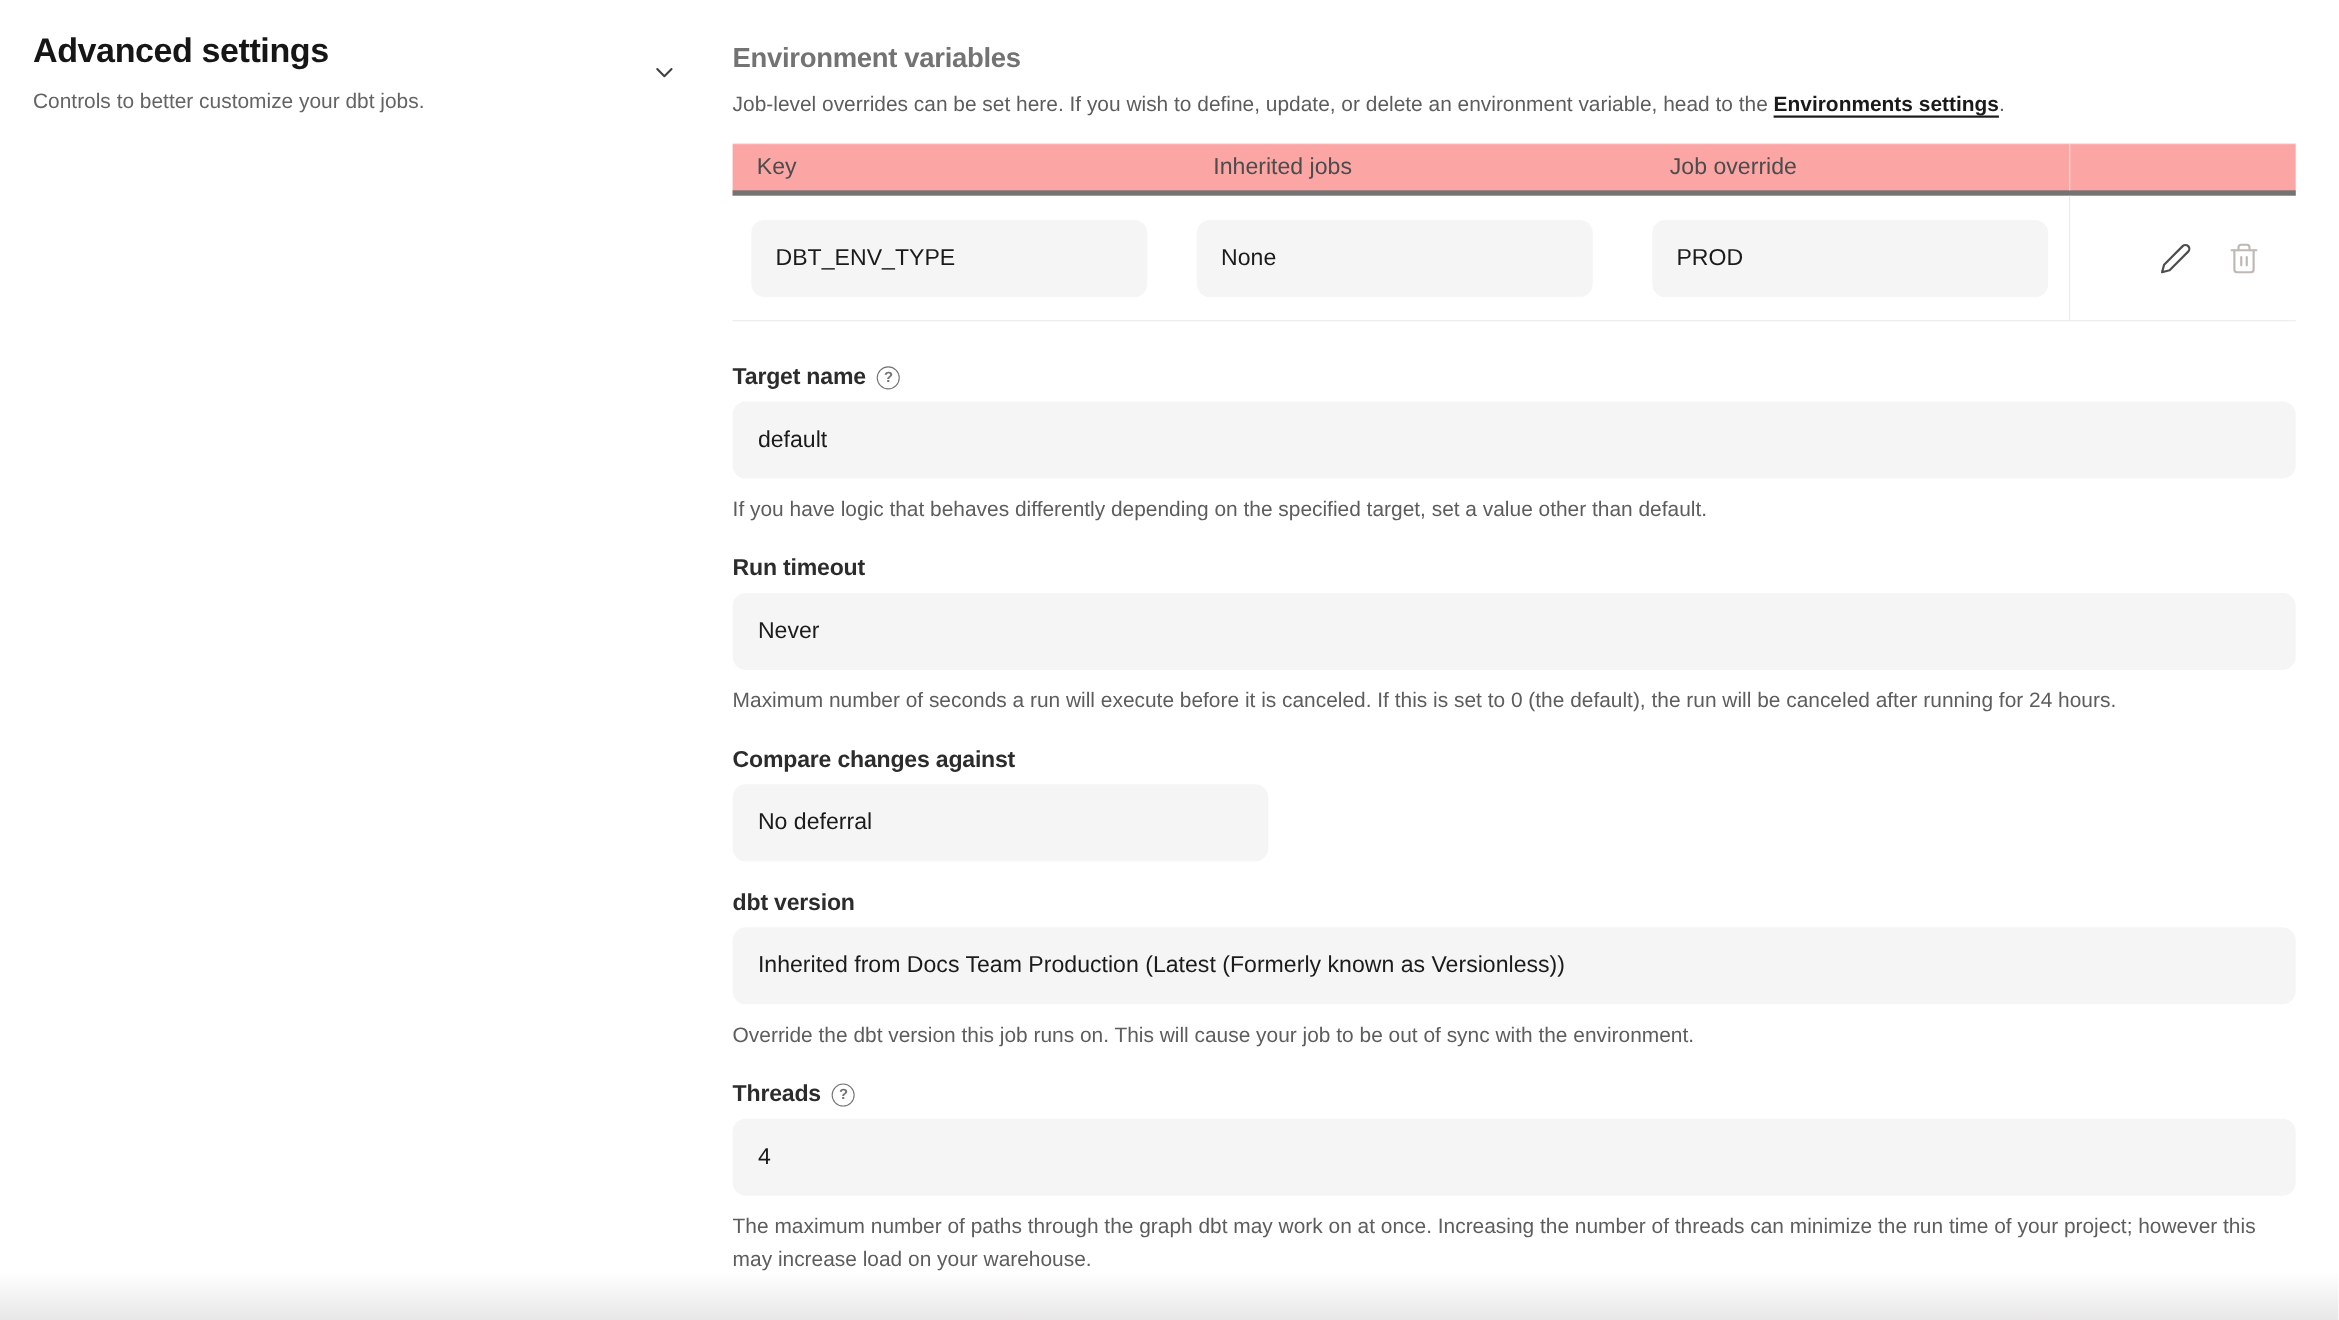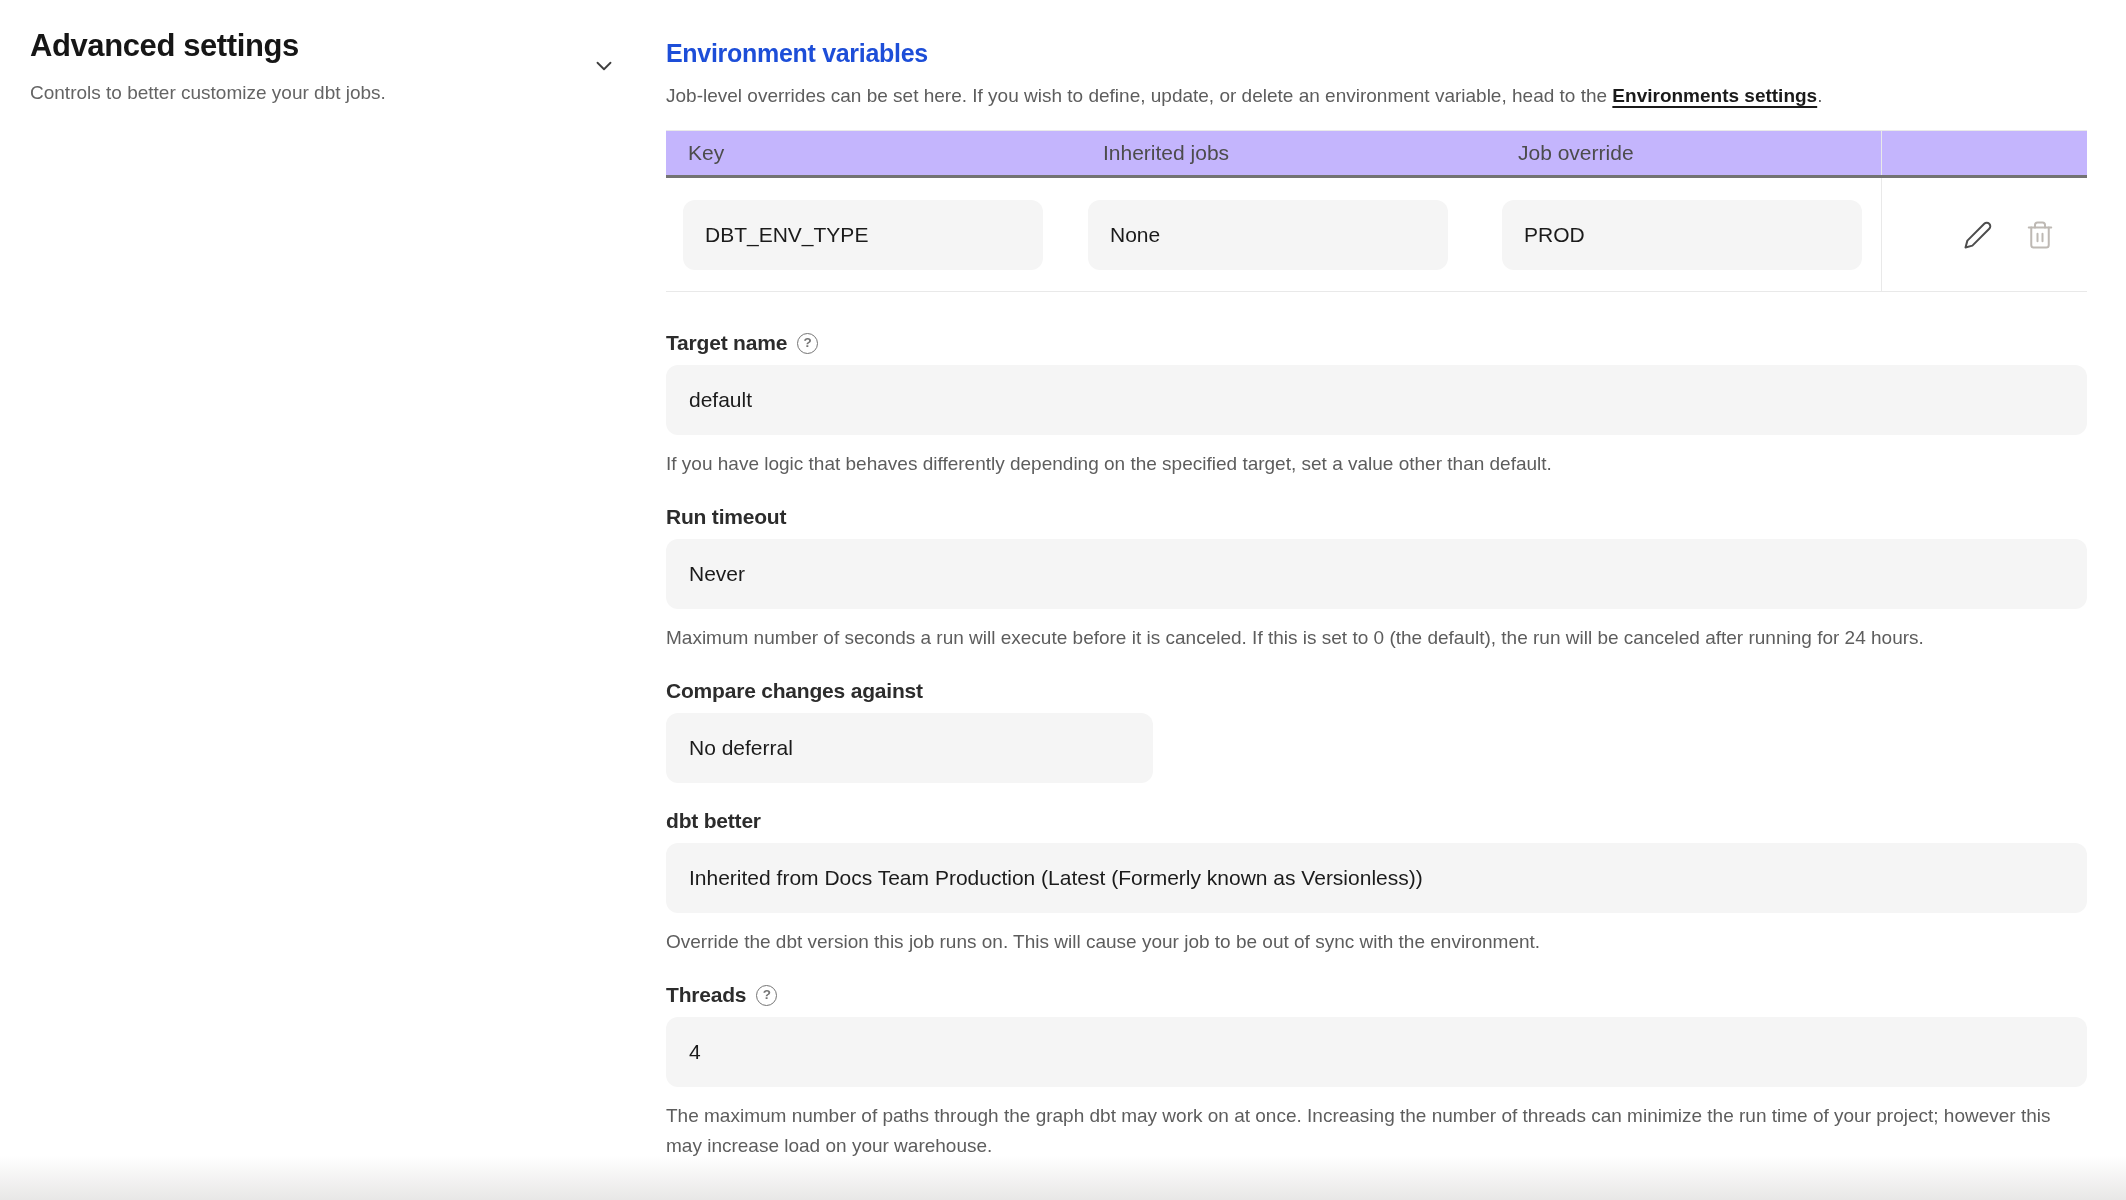--- a/index.html
+++ b/index.html
@@ -20,28 +20,28 @@
   .left-sub { margin-top: 14px; font-size: 19px; color: #646464; line-height: 26px; }
   .collapse-btn {
     position: absolute; left: 586px; top: 48px;
     width: 36px; height: 36px; border: none; background: transparent;
     display: flex; align-items: center; justify-content: center; cursor: pointer; padding: 0;
   }
   .collapse-btn svg { stroke: #3f3f3f; }
 
   
   .content { position: absolute; left: 666px; top: 30px; width: 1421px; }
-  .section-title { margin: 6px 0 0; font-size: 25px; font-weight: 700; letter-spacing: -0.3px; color: #1d4ed8; line-height: 34px; }
+  .section-title { margin: 6px 0 0; font-size: 25px; font-weight: 700; letter-spacing: -0.3px; color: #737373; line-height: 34px; }
   .section-desc { margin-top: 13px; font-size: 19px; color: #5d5d5d; line-height: 26px; }
   .section-desc a { color: #1a1a1a; font-weight: 700; text-decoration: underline; text-underline-offset: 4px; text-decoration-thickness: 1.5px; cursor: pointer; text-align: center; }
 
   
   .env-table { margin-top: 21px; border-top: 1px solid #e9e9e9; border-bottom: 1px solid #e9e9e9; }
   .env-thead, .env-row { display: grid; grid-template-columns: 405px 414px 396px 1fr; }
-  .env-thead { background: #c4b5fd; border-bottom: 3px solid #737373; height: 47px; align-items: center; }
+  .env-thead { background: #fca5a5; border-bottom: 5px solid #737373; height: 47px; align-items: center; }
   .th { font-size: 21px; color: #4c4c4c; font-weight: 400; }
   .th-key { padding-left: 22px; }
   .th-inherited { padding-left: 32px; }
   .th-override { padding-left: 33px; }
   .env-row { background: #ffffff; height: 113px; align-items: center; }
   .cell-box {
     margin-left: 17px; width: 360px; height: 70px;
     background: #f5f5f5; border-radius: 12px;
     display: flex; align-items: center; padding: 0 22px;
     font-size: 21px; color: #1b1b1b; overflow: hidden; white-space: nowrap;
@@ -159,21 +159,21 @@
 
   <div class="field">
     <div class="field-label">
       <span>Compare changes against</span>
     </div>
     <div class="input-box narrow">No deferral</div>
   </div>
 
   <div class="field">
     <div class="field-label">
-      <span>dbt better</span>
+      <span>dbt version</span>
     </div>
     <div class="input-box">Inherited from Docs Team Production (Latest (Formerly known as Versionless))</div>
     <div class="helper">Override the dbt version this job runs on. This will cause your job to be out of sync with the environment.</div>
   </div>
 
   <div class="field">
     <div class="field-label">
       <span>Threads</span>
       <span class="help-badge">?</span>
     </div>

